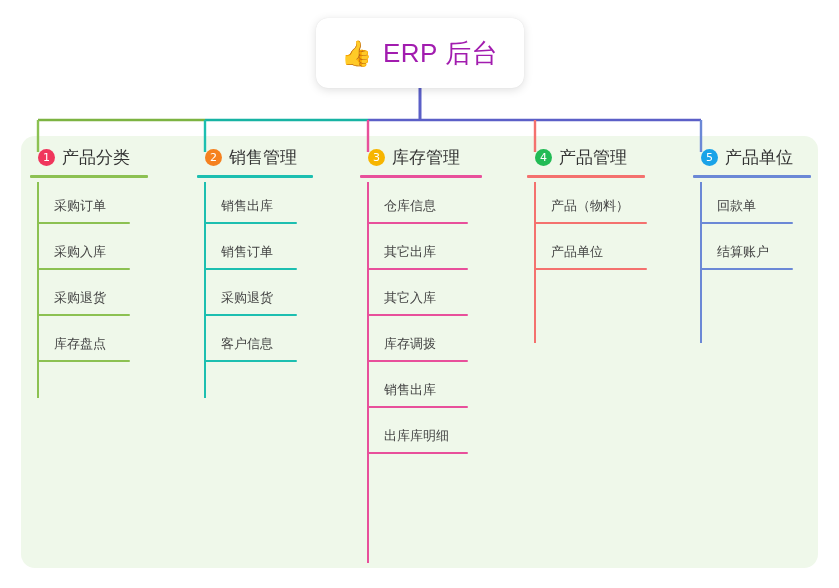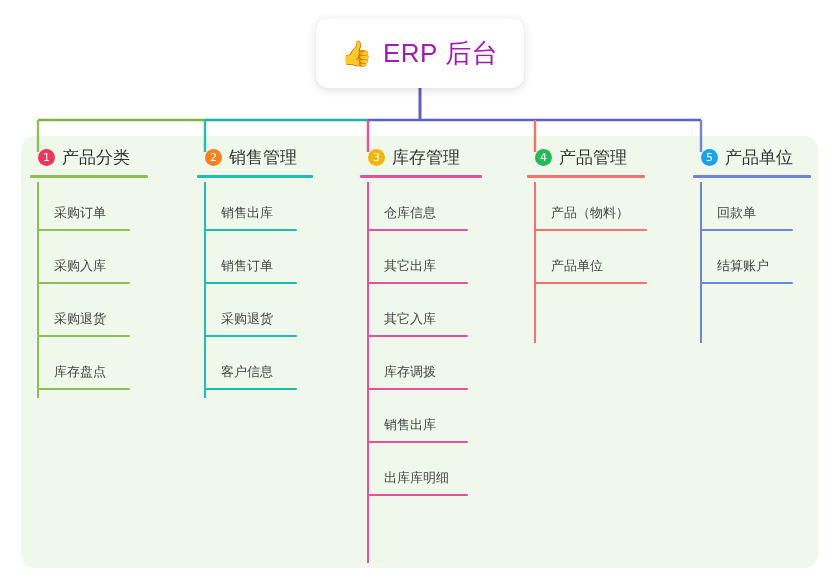--- a/index.html
+++ b/index.html
@@ -104,21 +104,21 @@
     white-space: nowrap;
   }
   .head-rule {
     height: 3px;
     margin-top: 5px;
     border-radius: 1px;
   }
 
   .leaf {
     position: relative;
-    height: 53px;
+    height: 46px;
   }
   .leaf-label {
     position: absolute;
     left: 24px;
     bottom: 9px;
     font-size: 13px;
     color: #444444;
     white-space: nowrap;
   }
   .leaf-rule {

